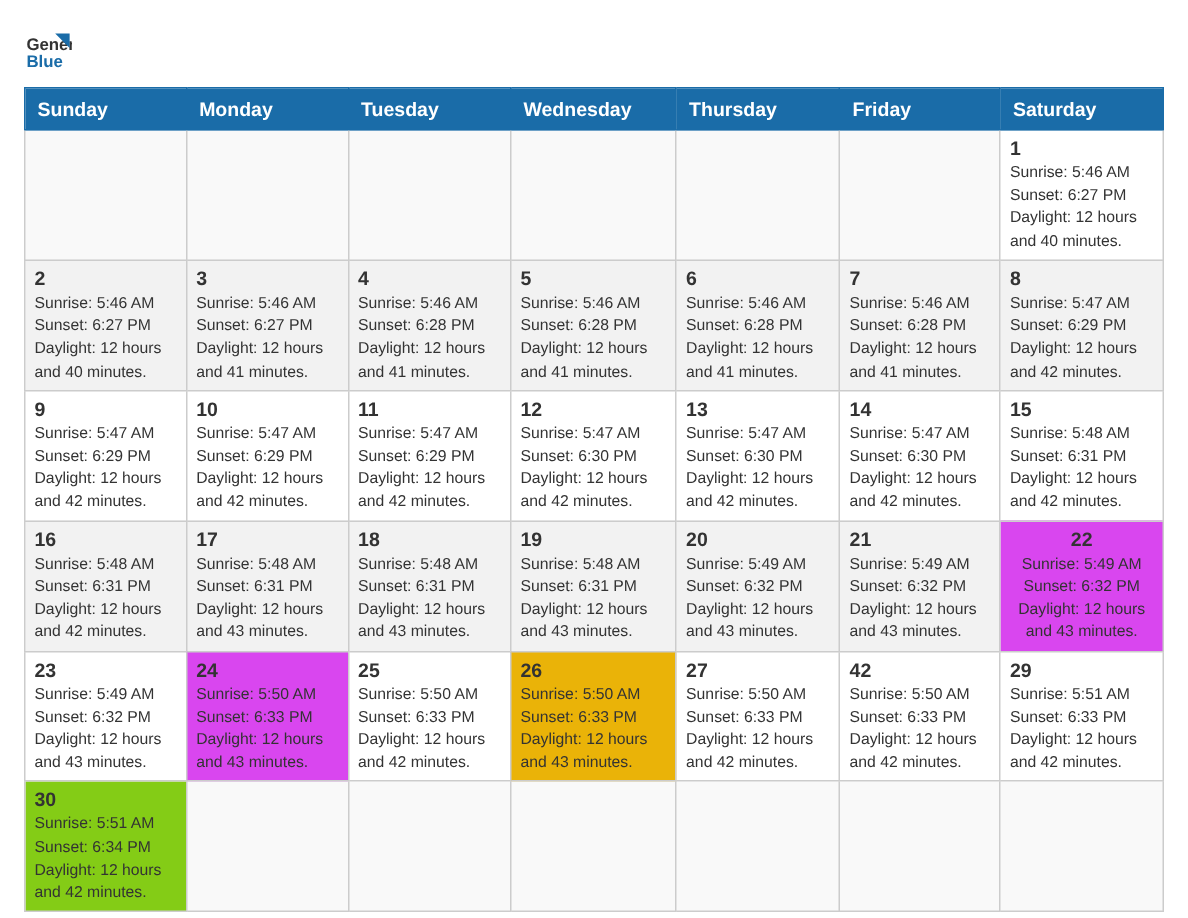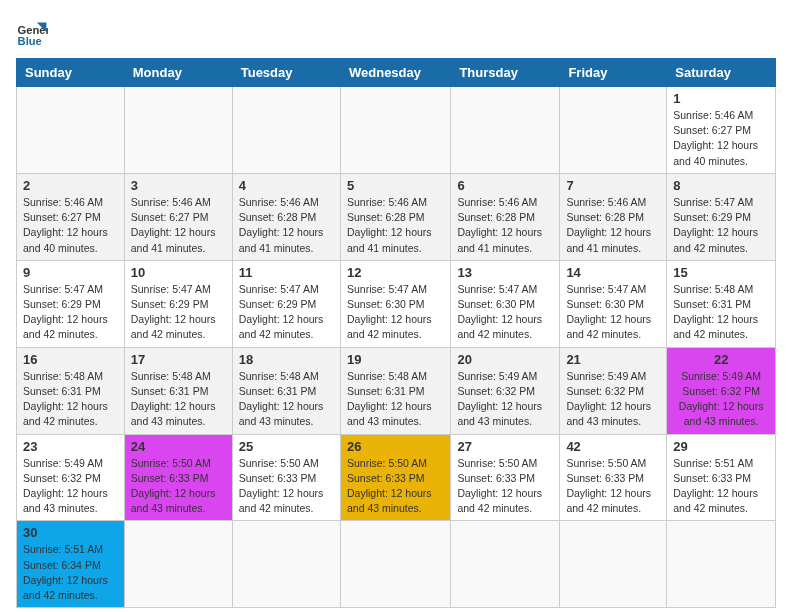--- a/index.html
+++ b/index.html
@@ -323,21 +323,21 @@
         </td>
         <td style="background: rgb(255, 255, 255);">
           <span class="day-number">29</span>
           <div class="day-info">Sunrise: 5:51 AM
 Sunset: 6:33 PM
 Daylight: 12 hours
 and 42 minutes.</div>
         </td>
       </tr>
       <tr>
-        <td style="background: #0ea5e9;">
+        <td style="background: #84cc16;">
           <span class="day-number">30</span>
           <div class="day-info">Sunrise: 5:51 AM
 Sunset: 6:34 PM
 Daylight: 12 hours
 and 42 minutes.</div>
         </td>
         <td class="empty-cell"></td>
         <td class="empty-cell"></td>
         <td class="empty-cell"></td>
         <td class="empty-cell"></td>

